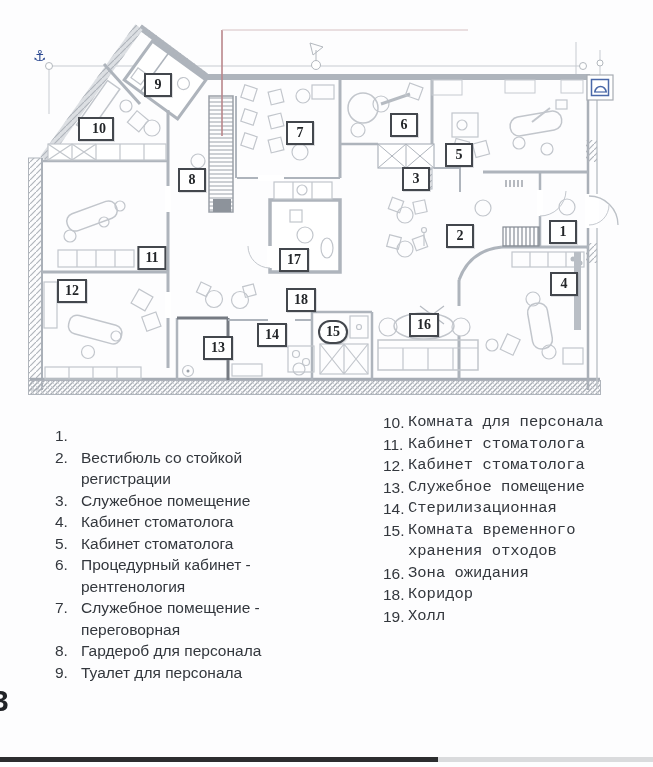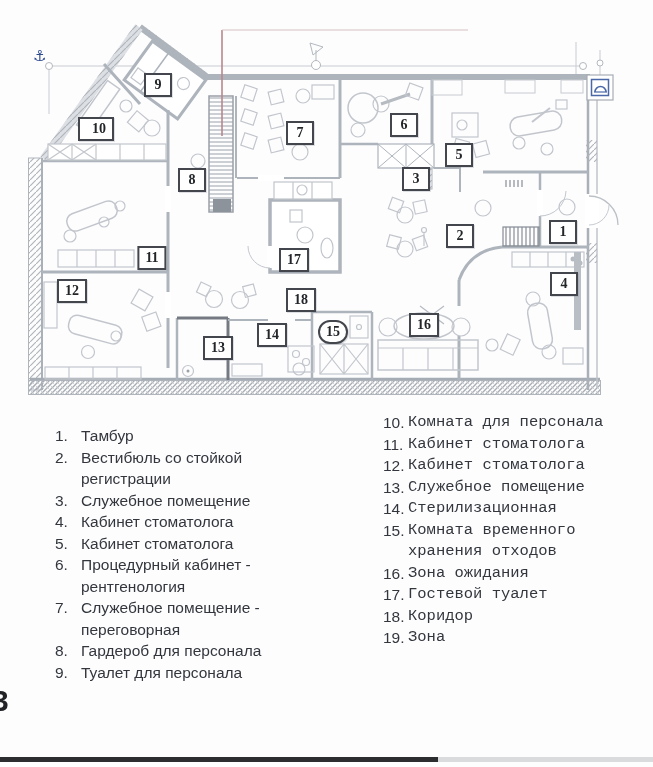--- a/index.html
+++ b/index.html
@@ -362,21 +362,20 @@
         <div class="room-label" style="left: 301px; top: 300px;">
           <span>18</span>
         </div>
       </div>
   </div>
 
   <div class="legend legend-left">
 
       <div class="legend-item">
         <span class="num">1.</span>
-        <span class="txt">Тамбур</span>
       </div>
 
       <div class="legend-item">
         <span class="num">2.</span>
         <span class="txt">Вестибюль со стойкой регистрации</span>
       </div>
 
       <div class="legend-item">
         <span class="num">3.</span>
         <span class="txt">Служебное помещение</span>
@@ -443,33 +442,29 @@
       <div class="legend-item">
         <span class="num">15.</span>
         <span class="txt">Комната временного хранения отходов</span>
       </div>
 
       <div class="legend-item">
         <span class="num">16.</span>
         <span class="txt">Зона ожидания</span>
       </div>
 
-      <div class="legend-item">
-        <span class="num">17.</span>
-        <span class="txt">Гостевой туалет</span>
-      </div>
 
       <div class="legend-item">
         <span class="num">18.</span>
         <span class="txt">Коридор</span>
       </div>
 
       <div class="legend-item">
         <span class="num">19.</span>
-        <span class="txt">Зона</span>
+        <span class="txt">Холл</span>
       </div>
     </div>
 
   <div class="clipped-char">3</div>
 
   <div class="progress-track">
     <div class="progress-fill" style="width: 67%;"></div>
   </div>
 
 </div>

